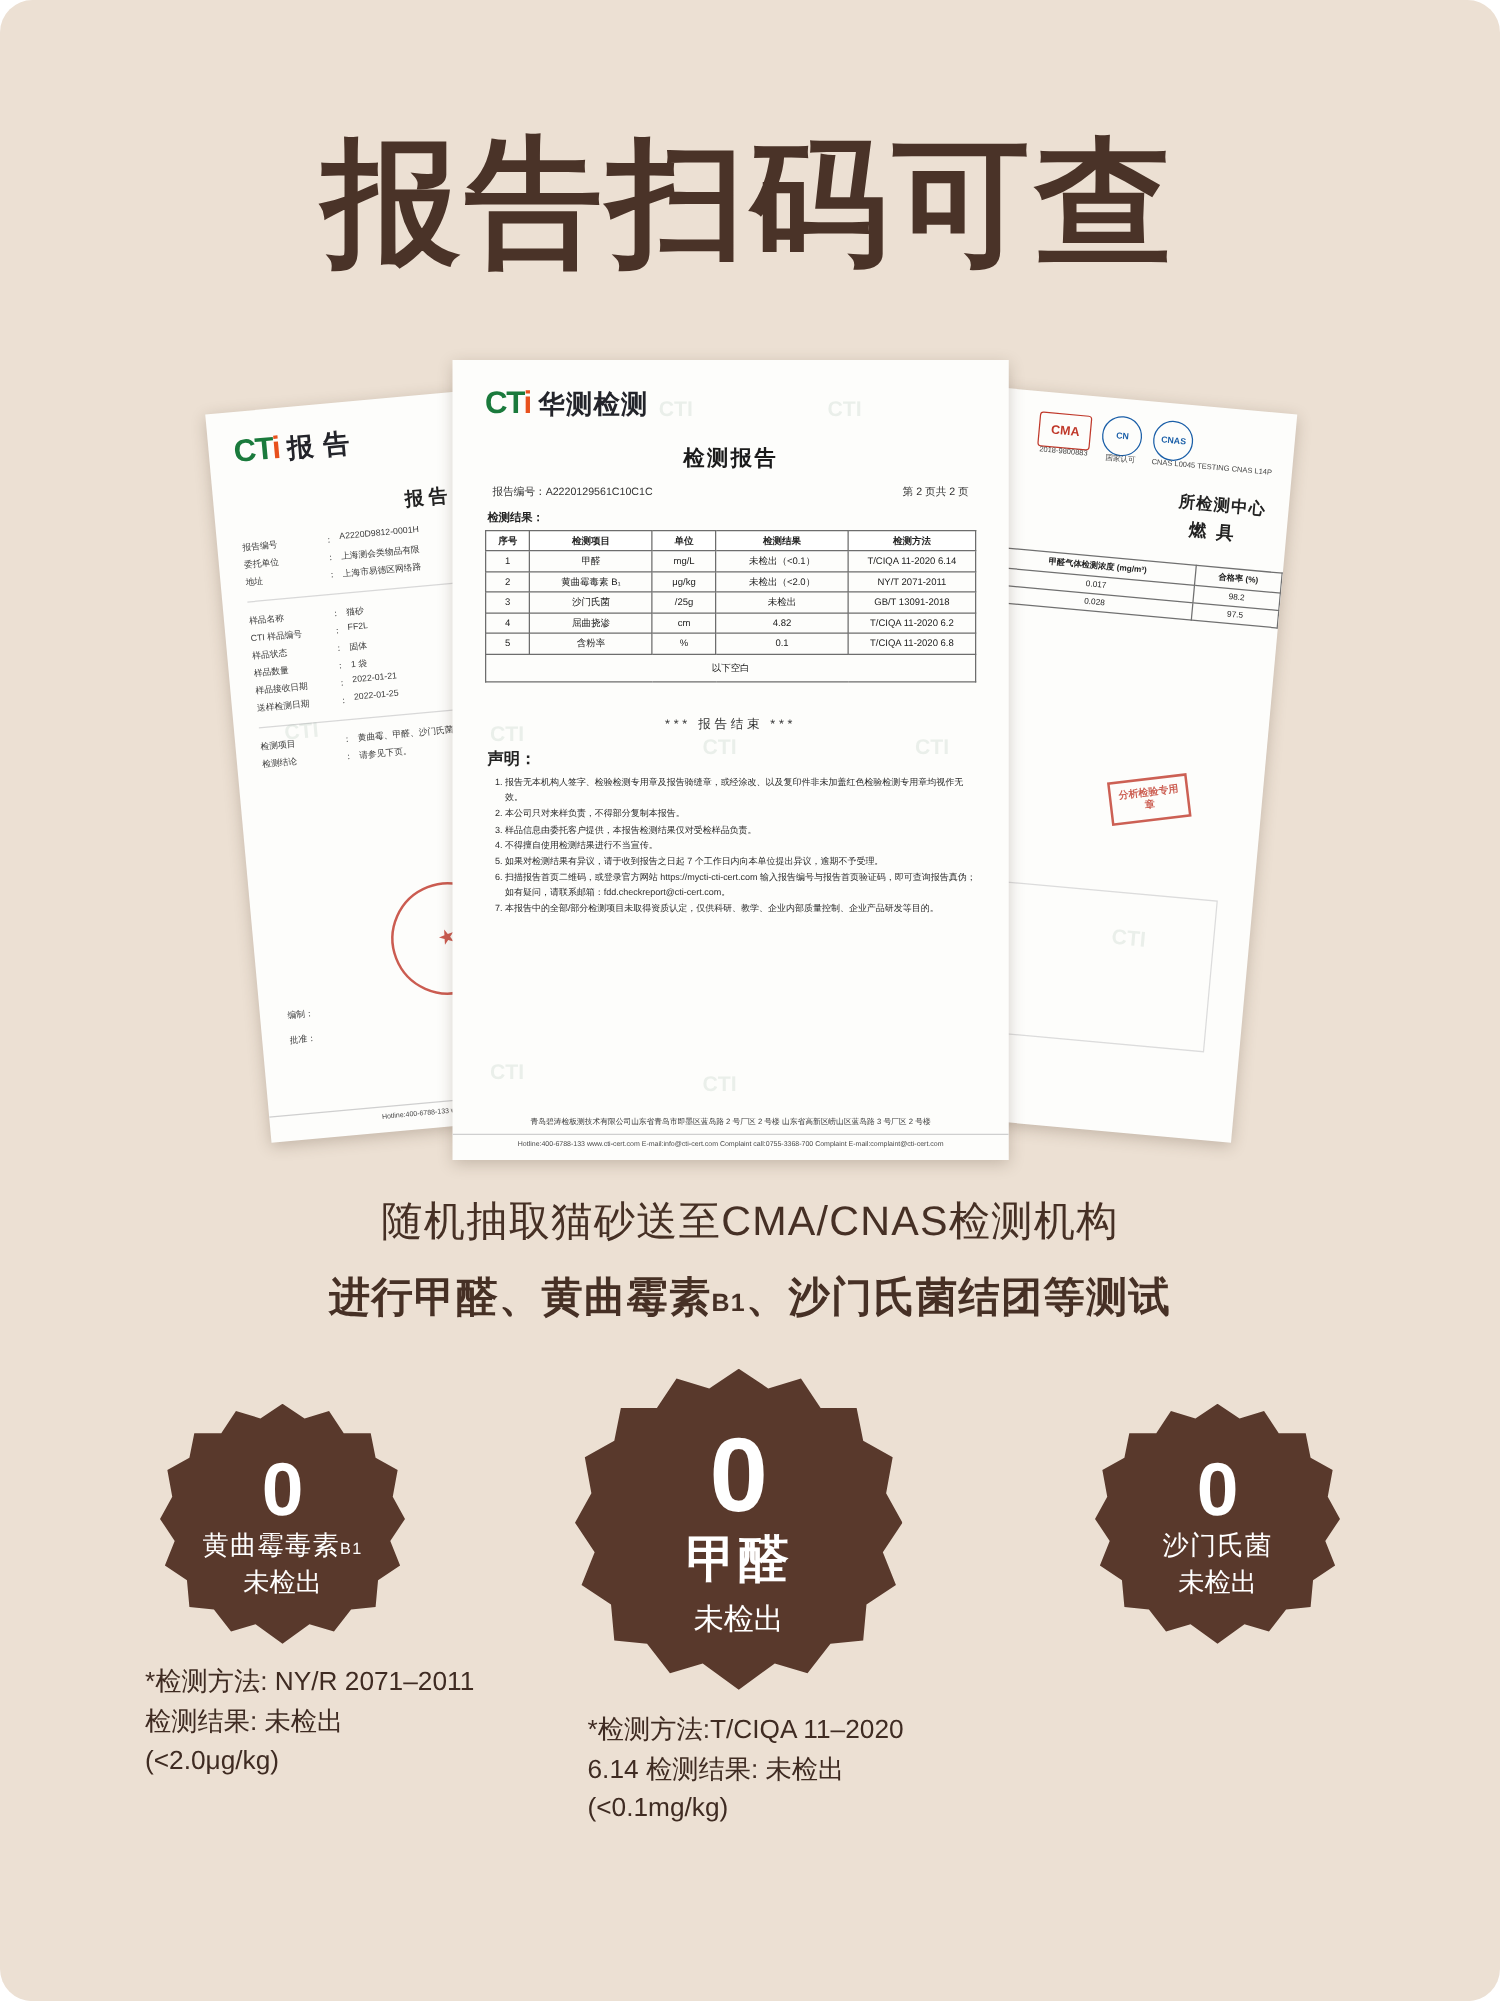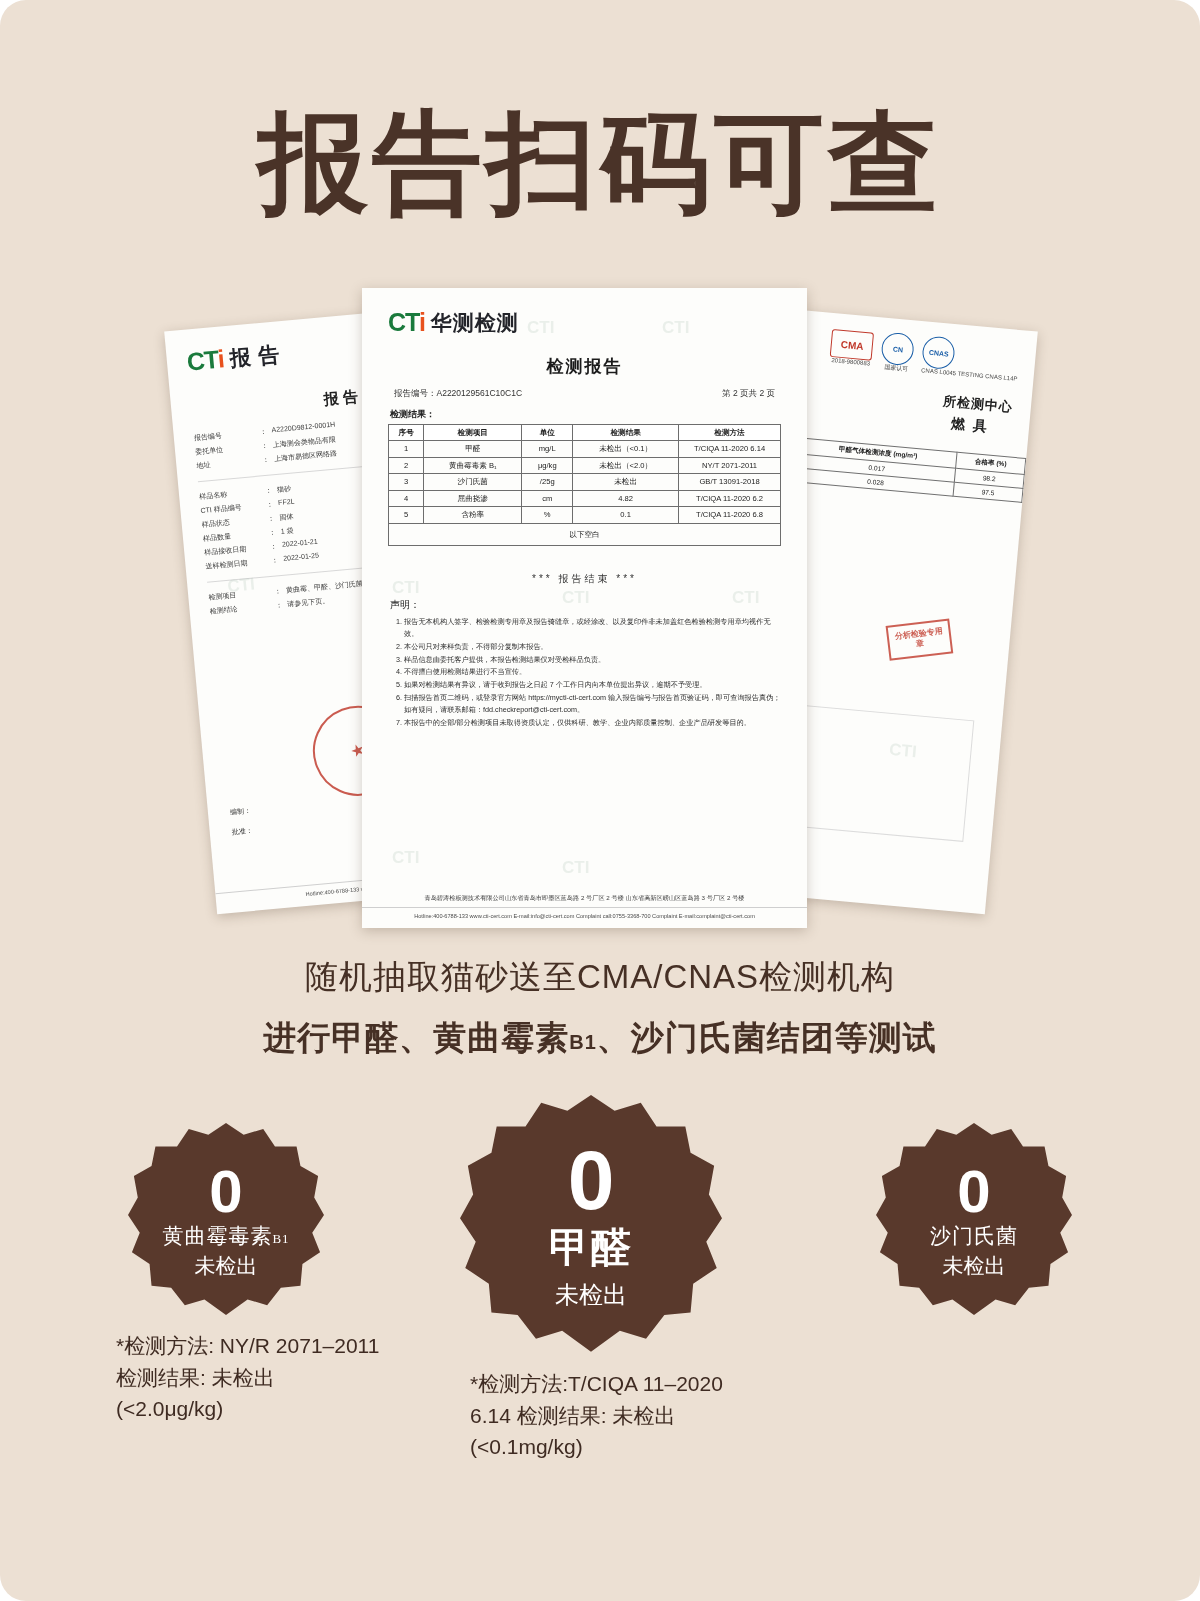--- a/index.html
+++ b/index.html
@@ -76,21 +76,21 @@
   }
   table.rep th,table.rep td{
     border:1px solid #6d6d6d;padding:3px 2px;text-align:center;
     line-height:1.25;vertical-align:middle;
   }
   table.rep th{font-weight:bold;background:#fff;}
   .blankrow td{height:15px;}
   .center-note{
     text-align:center;font-size:10px;color:#333;letter-spacing:3px;margin:26px 0 12px 0;
   }
-  .decl-title{font-size:10px;color:#222;margin:0 0 4px 2px;font-weight:normal;}
+  .decl-title{font-size:13px;color:#222;margin:0 0 4px 2px;font-weight:bold;}
   ol.decl{
     margin:0;padding-left:16px;font-size:7.2px;color:#2c2c2c;line-height:1.65;
   }
   ol.decl li{margin-bottom:1px;}
   .footline{
     position:absolute;left:0;bottom:26px;width:100%;
     text-align:center;font-size:6.2px;color:#3c3c3c;line-height:1.5;
     padding:0 14px;box-sizing:border-box;
   }
   .footline2{
@@ -180,21 +180,21 @@
       100% 47%,94% 56%,98% 66%,89% 72%,88% 83%,78% 84%,71% 93%,61% 90%,
       50% 98%,39% 90%,29% 93%,22% 84%,12% 83%,11% 72%,2% 66%,6% 56%,
       0% 47%,5% 38%,3% 27%,12% 22%,14% 12%,25% 12%,31% 3%,41% 6%);
   }
   .badge-l{left:128px;top:18px;width:196px;height:196px;}
   .badge-c{left:460px;top:-10px;width:262px;height:262px;}
   .badge-r{left:876px;top:18px;width:196px;height:196px;}
   .badge .zero{font-weight:bold;line-height:.95;}
   .badge-l .zero,.badge-r .zero{font-size:60px;}
   .badge-c .zero{font-size:84px;}
-  .badge .t1{font-size:21px;margin-top:2px;letter-spacing:1px;font-family:Liberation Serif, serif;}
+  .badge .t1{font-size:21px;margin-top:2px;letter-spacing:1px;}
   .badge .t1 .sub{font-size:13px;}
   .badge .t2{font-size:21px;margin-top:2px;}
   .badge-c .t1{font-size:40px;font-weight:bold;letter-spacing:2px;margin-top:0;}
   .badge-c .t2{font-size:24px;margin-top:4px;}
   
   .note{
     position:absolute;color:#3f2b22;font-size:21px;line-height:1.5;
   }
   .note-l{left:116px;top:1330px;width:270px;}
   .note-c{left:470px;top:1368px;width:260px;}

